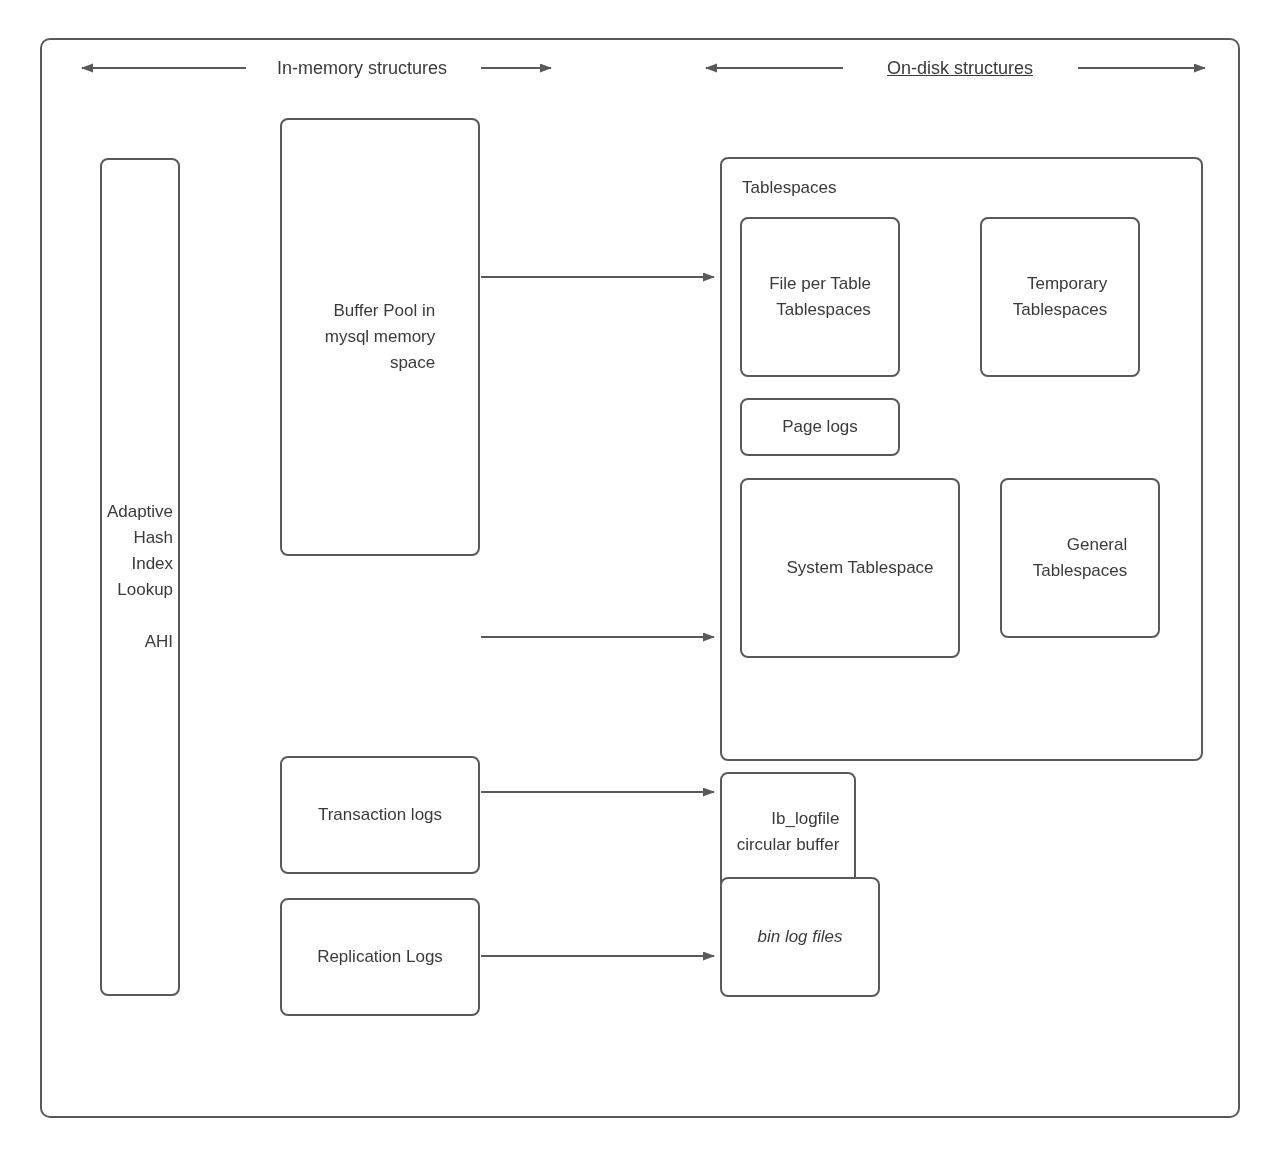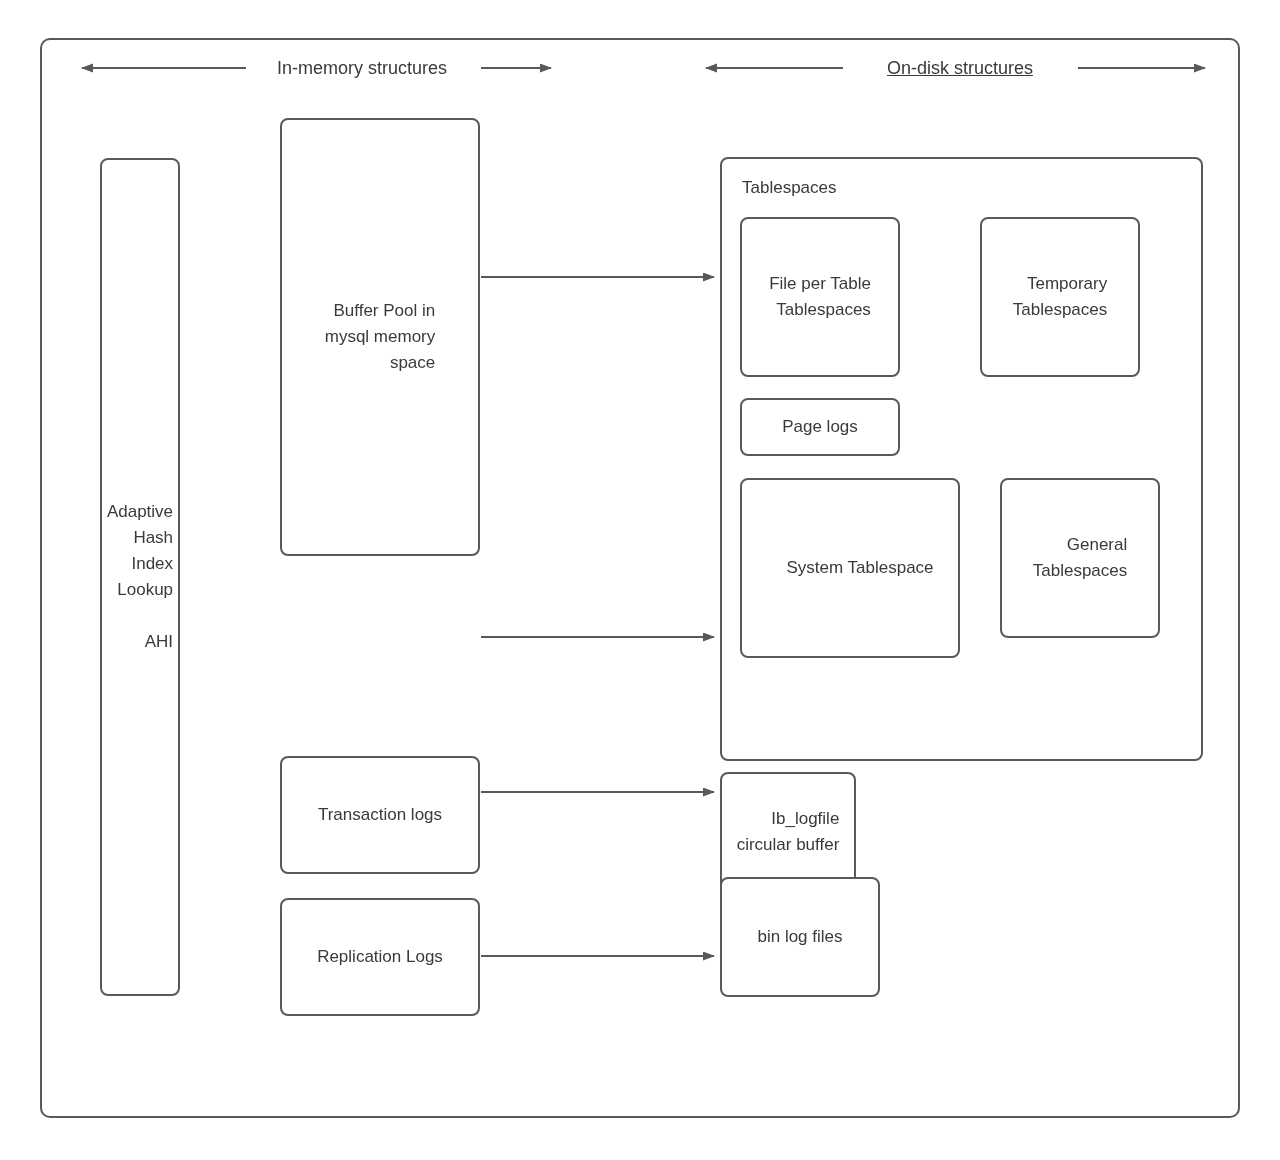--- a/index.html
+++ b/index.html
@@ -53,21 +53,21 @@
   #replication-logs-box { left: 280px; top: 898px; width: 200px; height: 118px; }
   #os-page-cache-box  { left: 580px; top: 57px;  width: 80px;  height: 1000px; }
   #tablespaces-box    { left: 720px; top: 157px; width: 483px; height: 604px; border: 2px solid #595959; border-radius: 8px; position: absolute; box-sizing: border-box; background: #ffffff; }
   #tablespaces-title  { position: absolute; left: 20px; top: 16px; white-space: nowrap; }
   #file-per-table-box { left: 18px;  top: 58px;  width: 160px; height: 160px; }
   #temporary-box      { left: 258px; top: 58px;  width: 160px; height: 160px; }
   #undo-logs-box      { left: 18px;  top: 239px; width: 160px; height: 58px; }
   #system-tablespace-box { left: 18px; top: 319px; width: 220px; height: 180px; padding-left: 20px; }
   #general-box        { left: 278px; top: 319px; width: 160px; height: 160px; }
   #ib-logfile-box     { left: 720px; top: 737px; width: 136px; height: 120px; margin-top: 35px; }
-  #bin-log-box        { left: 720px; top: 877px; width: 160px; height: 120px; }
+  #bin-log-box        { left: 720px; top: 877px; width: 160px; height: 120px; font-style: italic; }
   #in-memory-label    { left: 362px; top: 68px; }
   #on-disk-label      { left: 960px; top: 68px; text-decoration: underline; }
   #connector-layer {
     position: absolute;
     left: 0; top: 0;
     width: 1280px; height: 1160px;
     pointer-events: none;
   }
   #connector-layer line {
     stroke: #595959;

